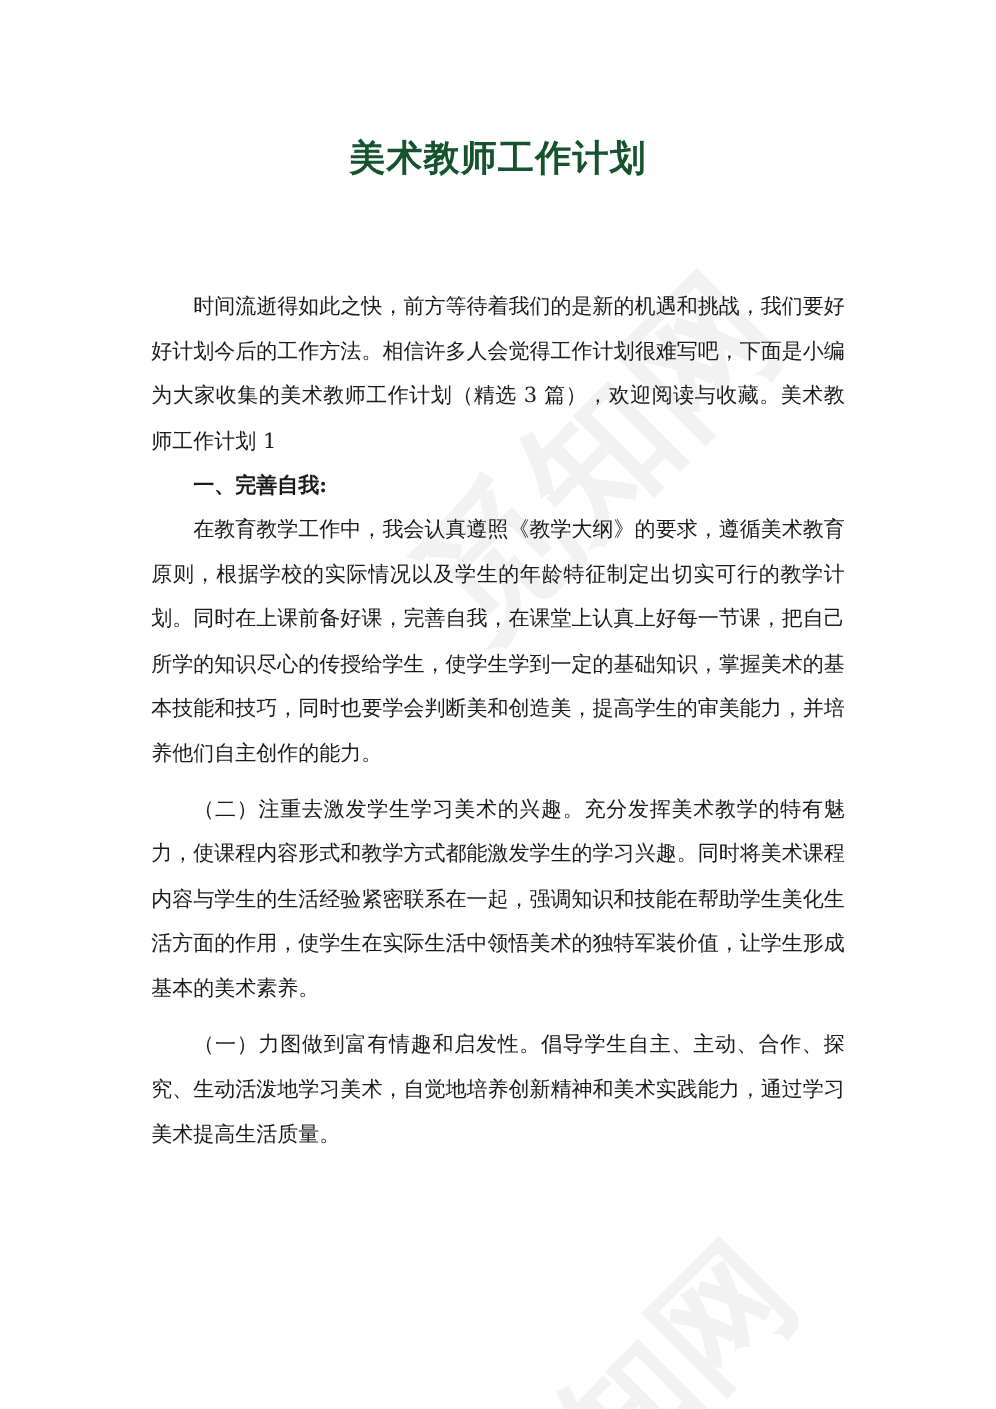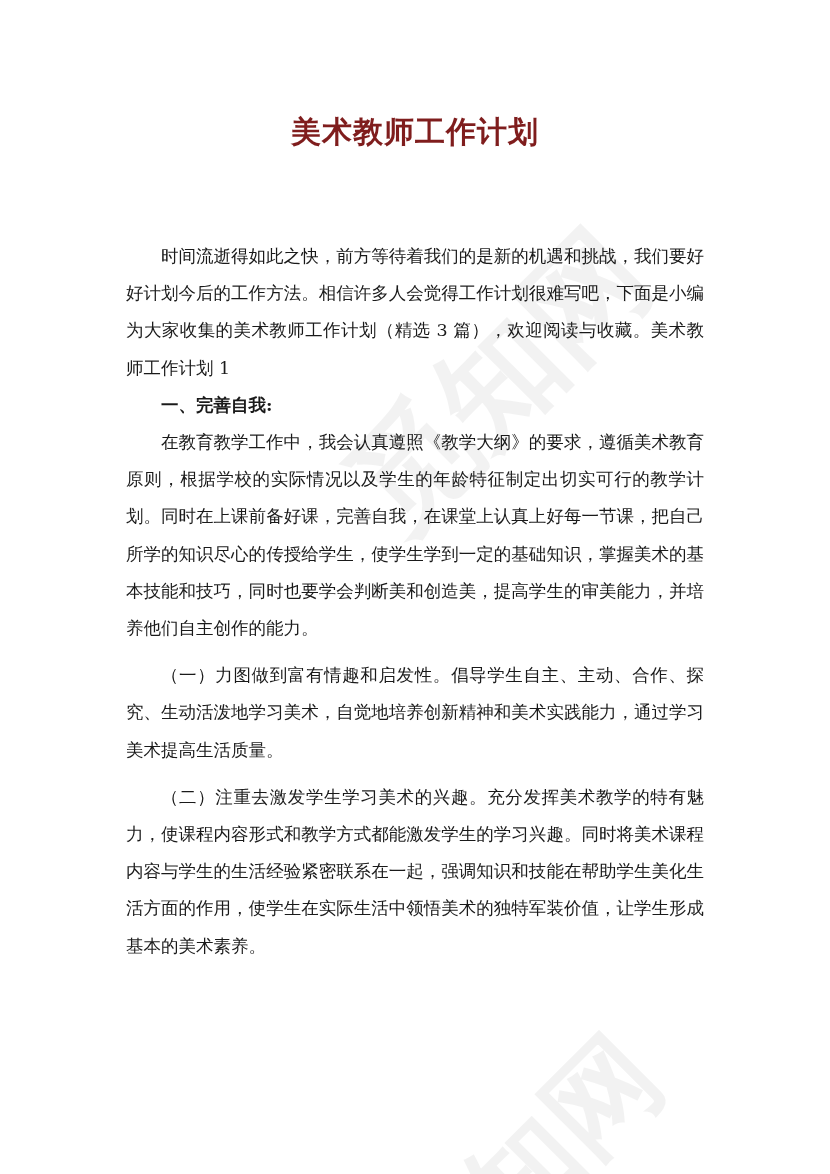--- a/index.html
+++ b/index.html
@@ -43,21 +43,21 @@
   }
   .title {
     position: absolute;
     top: 112px;
     left: 0;
     width: 830px;
     text-align: center;
     font-size: 30px;
     font-weight: bold;
     letter-spacing: 1px;
-    color: #7f1d1d;
+    color: #14532d;
   }
   .content {
     position: absolute;
     left: 126px;
     top: 238px;
     width: 578px;
     font-size: 17.5px;
     line-height: 37.2px;
     text-align: justify;
     text-justify: inter-ideograph;
@@ -84,17 +84,17 @@
 
   <div class="watermark wm1">觅知网</div>
   <div class="watermark wm2">觅知网</div>
 
   <h1 class="title" style="margin:0;">美术教师工作计划</h1>
 
   <div class="content">
     <p class="indent">时间流逝得如此之快，前方等待着我们的是新的机遇和挑战，我们要好好计划今后的工作方法。相信许多人会觉得工作计划很难写吧，下面是小编为大家收集的美术教师工作计划（精选 3 篇），欢迎阅读与收藏。美术教师工作计划 1</p>
     <p class="indent heading">一、完善自我:</p>
     <p class="indent">在教育教学工作中，我会认真遵照《教学大纲》的要求，遵循美术教育原则，根据学校的实际情况以及学生的年龄特征制定出切实可行的教学计划。同时在上课前备好课，完善自我，在课堂上认真上好每一节课，把自己所学的知识尽心的传授给学生，使学生学到一定的基础知识，掌握美术的基本技能和技巧，同时也要学会判断美和创造美，提高学生的审美能力，并培养他们自主创作的能力。</p>
+    <p class="indent gap">（二）注重去激发学生学习美术的兴趣。充分发挥美术教学的特有魅力，使课程内容形式和教学方式都能激发学生的学习兴趣。同时将美术课程内容与学生的生活经验紧密联系在一起，强调知识和技能在帮助学生美化生活方面的作用，使学生在实际生活中领悟美术的独特军装价值，让学生形成基本的美术素养。</p>
     <p class="indent gap">（一）力图做到富有情趣和启发性。倡导学生自主、主动、合作、探究、生动活泼地学习美术，自觉地培养创新精神和美术实践能力，通过学习美术提高生活质量。</p>
-    <p class="indent gap">（二）注重去激发学生学习美术的兴趣。充分发挥美术教学的特有魅力，使课程内容形式和教学方式都能激发学生的学习兴趣。同时将美术课程内容与学生的生活经验紧密联系在一起，强调知识和技能在帮助学生美化生活方面的作用，使学生在实际生活中领悟美术的独特军装价值，让学生形成基本的美术素养。</p>
   </div>
 
 </div>
 
 </body></html>

